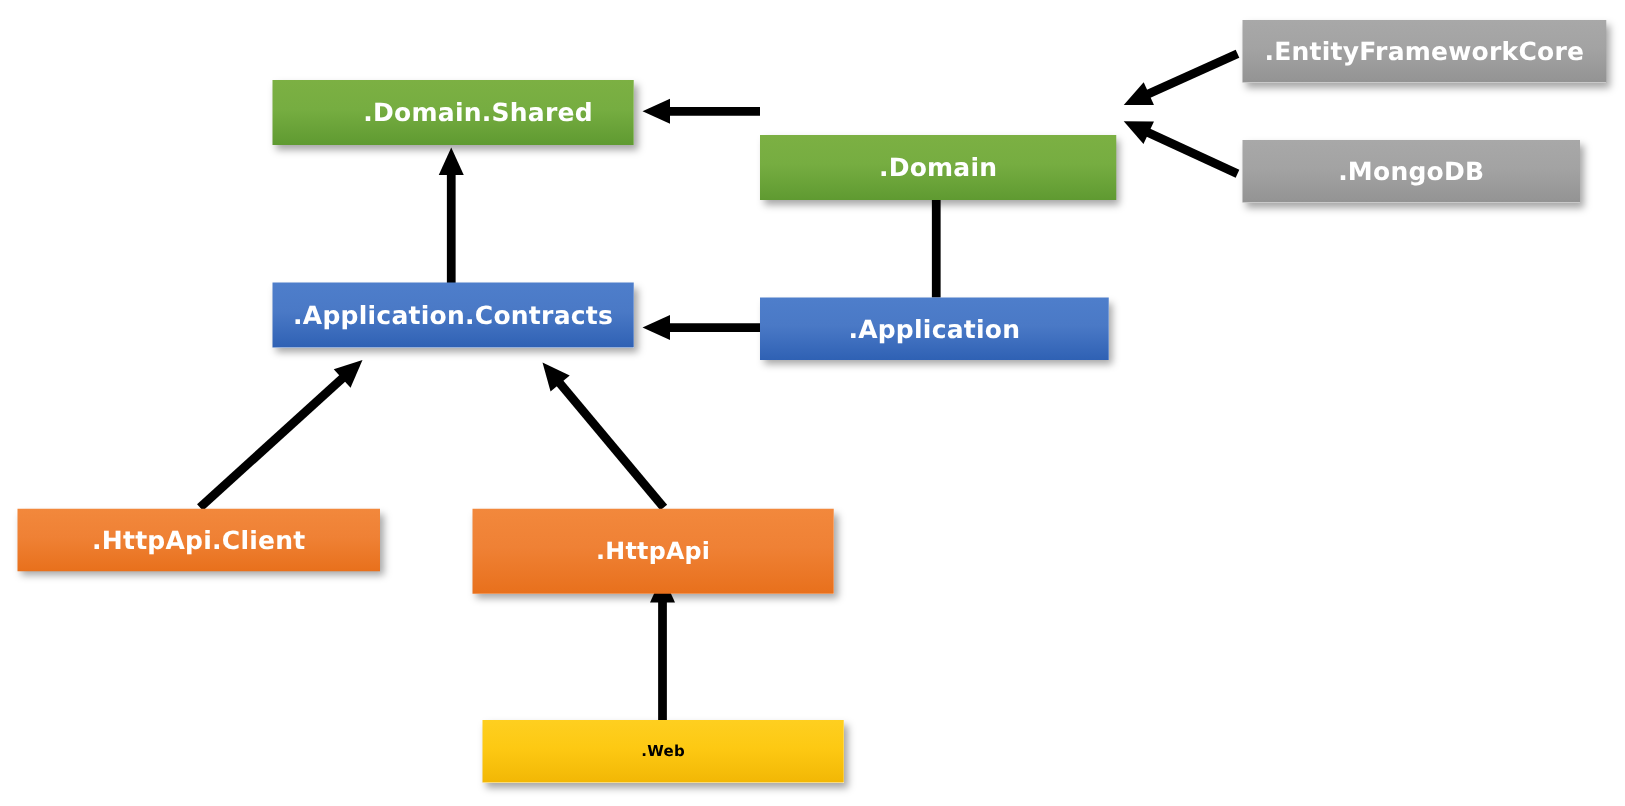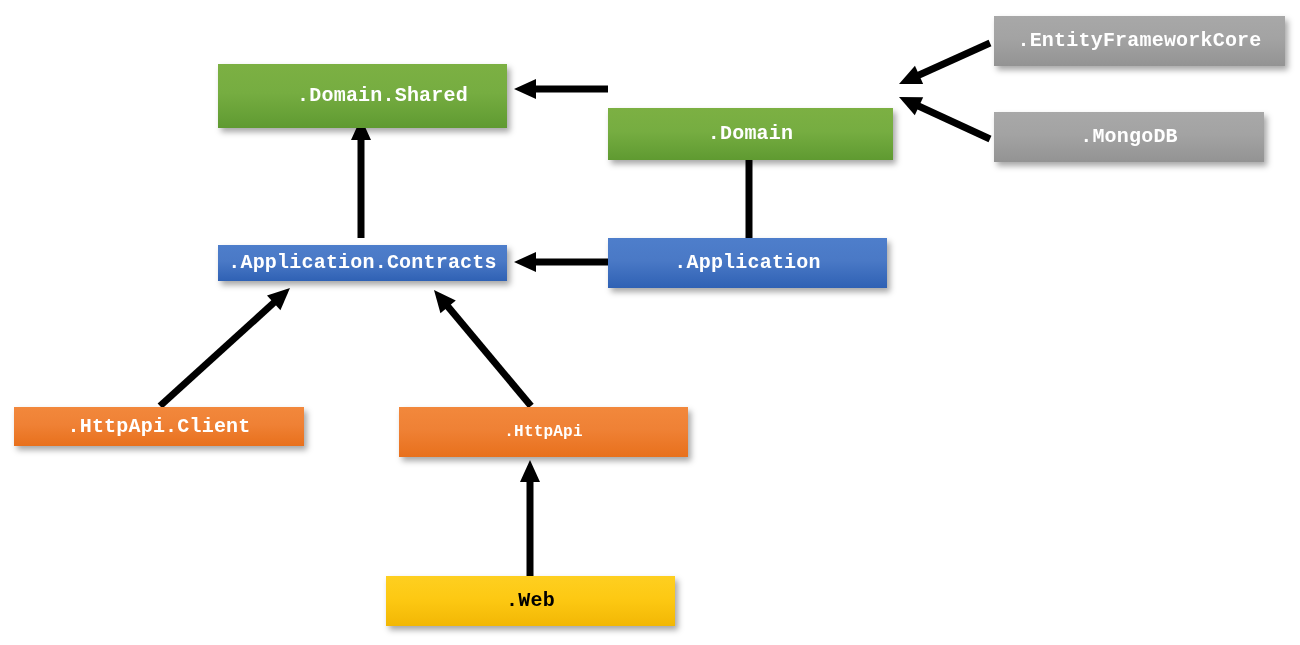--- a/index.html
+++ b/index.html
@@ -37,21 +37,20 @@
     font-weight: bold;
     letter-spacing: 0.2px;
     text-align: center;
     white-space: nowrap;
     box-shadow: 3px 4px 6px rgba(0,0,0,0.35);
     z-index: 2;
   }
   .node-label {
     display: block;
     line-height: 1;
-    font-family: Liberation Mono, monospace;
   }
   .green {
     background: linear-gradient(to bottom, #7cb043 0%, #76ad41 45%, #5f9a31 100%);
   }
   .gray {
     background: linear-gradient(to bottom, #a8a8a8 0%, #a3a3a3 45%, #939393 100%);
   }
   .blue {
     background: linear-gradient(to bottom, #4e7ecb 0%, #4a79c6 45%, #2f61b4 100%);
   }
@@ -101,42 +100,42 @@
         <line x1="531" y1="406" x2="446.188204498077" y2="304.57558476058693" stroke="#000000" stroke-width="7" stroke-linecap="butt"></line>
         <polygon points="434,290 455.78401824018755,300.46214840800747 440.4412974395697,313.29183735335175" fill="#000000"></polygon>
       </g>
       <g>
         <line x1="530" y1="576" x2="530" y2="479" stroke="#000000" stroke-width="7" stroke-linecap="butt"></line>
         <polygon points="530,460 540,482 520,482" fill="#000000"></polygon>
       </g>
     </svg>
 
   <div id="node-layer">
-      <div class="node green" style="left: 218px; top: 64px; width: 289px; height: 64px; color: rgb(255, 255, 255); font-size: 20px; padding-left: 40px;">
+      <div class="node green" style="left: 218px; top: 64px; width: 289px; height: 52px; color: rgb(255, 255, 255); font-size: 20px; padding-left: 40px;">
         <span class="node-label">.Domain.Shared</span>
       </div>
       <div class="node green" style="left: 608px; top: 64px; width: 285px; height: 52px; color: rgb(255, 255, 255); font-size: 20px; margin-top: 44px;">
         <span class="node-label">.Domain</span>
       </div>
       <div class="node gray" style="left: 994px; top: 16px; width: 291px; height: 50px; color: rgb(255, 255, 255); font-size: 20px;">
         <span class="node-label">.EntityFrameworkCore</span>
       </div>
       <div class="node gray" style="left: 994px; top: 112px; width: 270px; height: 50px; color: rgb(255, 255, 255); font-size: 20px;">
         <span class="node-label">.MongoDB</span>
       </div>
-      <div class="node blue" style="left: 218px; top: 245px; width: 289px; height: 36px; color: rgb(255, 255, 255); font-size: 20px;">
+      <div class="node blue" style="left: 218px; top: 226px; width: 289px; height: 52px; color: rgb(255, 255, 255); font-size: 20px;">
         <span class="node-label">.Application.Contracts</span>
       </div>
       <div class="node blue" style="left: 608px; top: 238px; width: 279px; height: 50px; color: rgb(255, 255, 255); font-size: 20px;">
         <span class="node-label">.Application</span>
       </div>
-      <div class="node orange" style="left: 14px; top: 407px; width: 290px; height: 39px; color: rgb(255, 255, 255); font-size: 20px;">
+      <div class="node orange" style="left: 14px; top: 407px; width: 290px; height: 50px; color: rgb(255, 255, 255); font-size: 20px;">
         <span class="node-label">.HttpApi.Client</span>
       </div>
-      <div class="node orange" style="left: 399px; top: 407px; width: 289px; height: 50px; color: rgb(255, 255, 255); font-size: 16px;">
+      <div class="node orange" style="left: 378px; top: 407px; width: 289px; height: 68px; color: rgb(255, 255, 255); font-size: 19px;">
         <span class="node-label">.HttpApi</span>
       </div>
-      <div class="node yellow" style="left: 386px; top: 576px; width: 289px; height: 50px; color: rgb(0, 0, 0); font-size: 20px;">
+      <div class="node yellow" style="left: 386px; top: 576px; width: 289px; height: 50px; color: rgb(0, 0, 0); font-size: 12px;">
         <span class="node-label">.Web</span>
       </div>
     </div>
 
 </div>
 
 </body></html>

